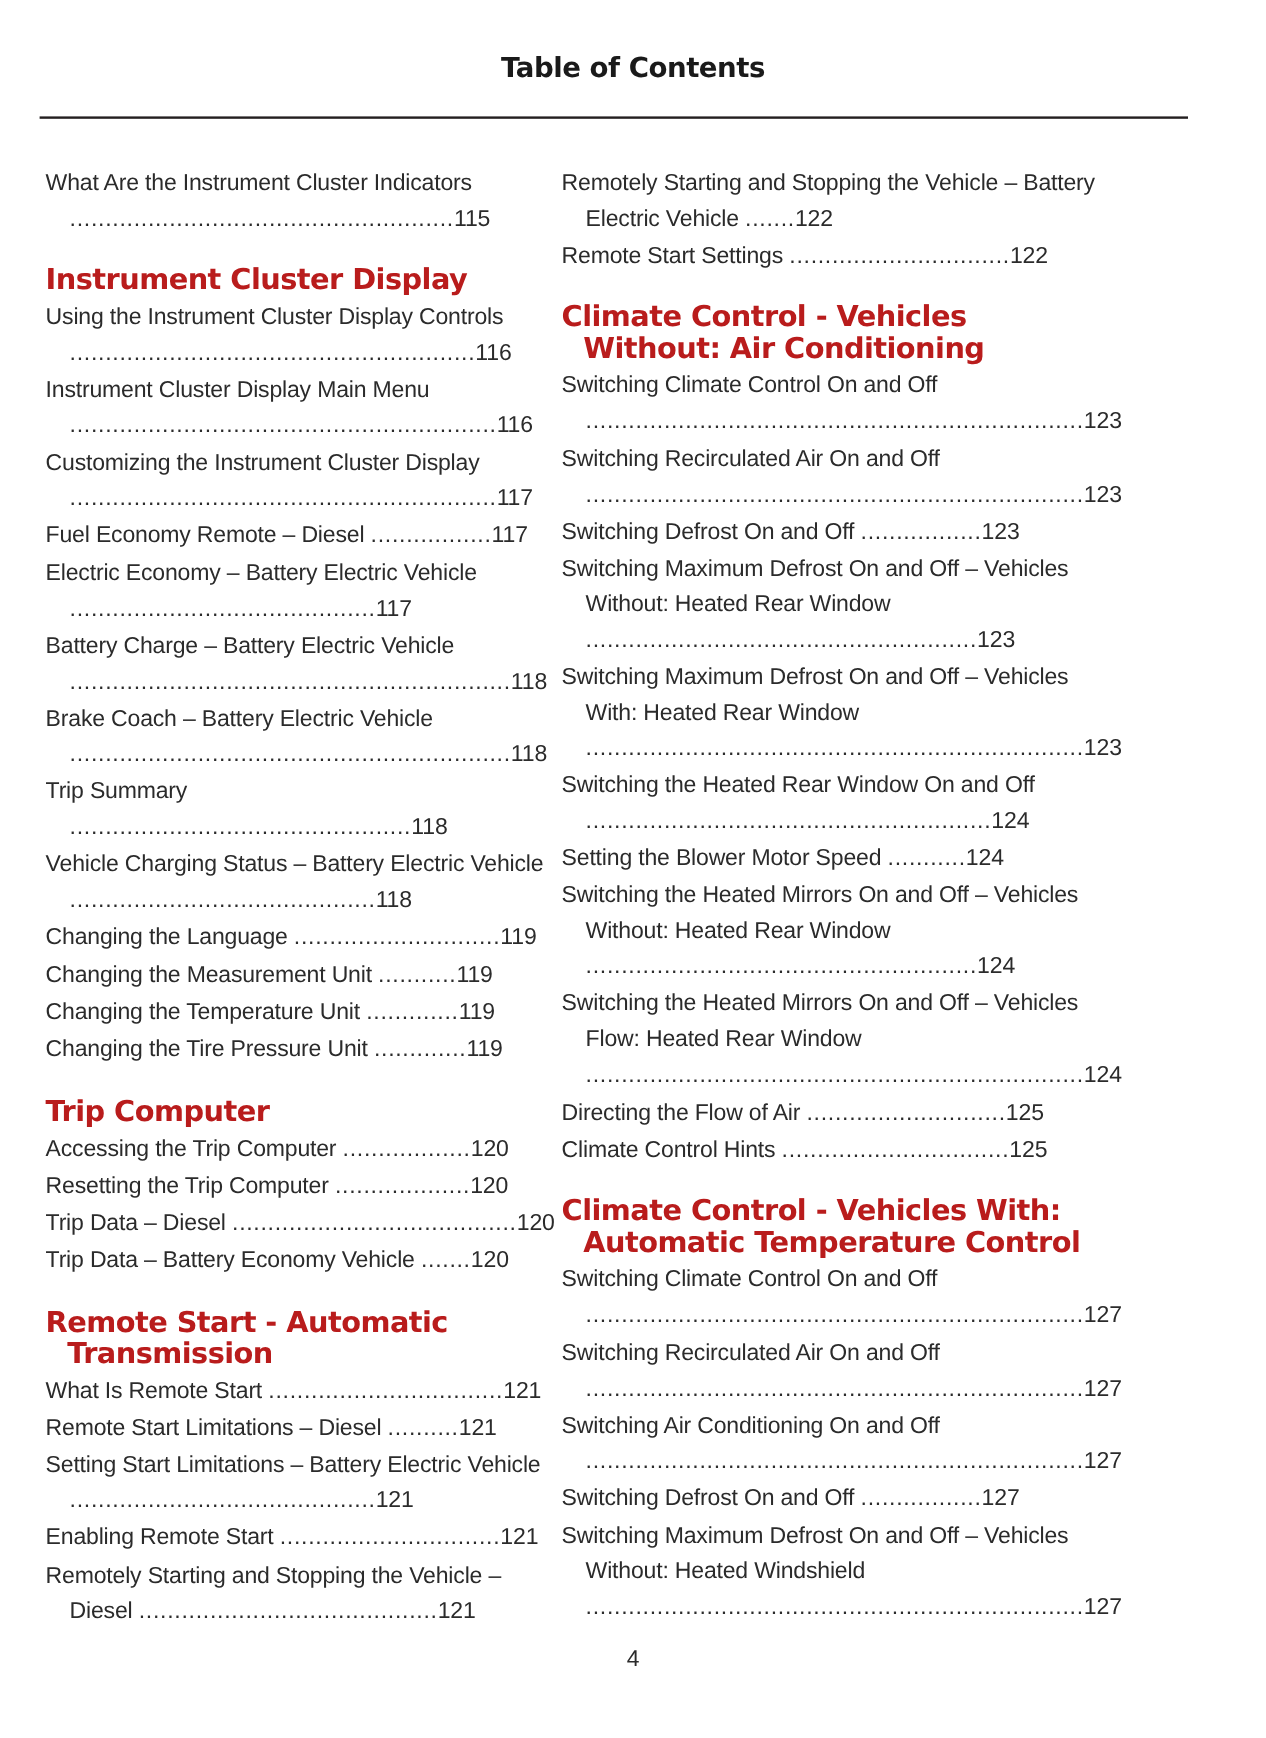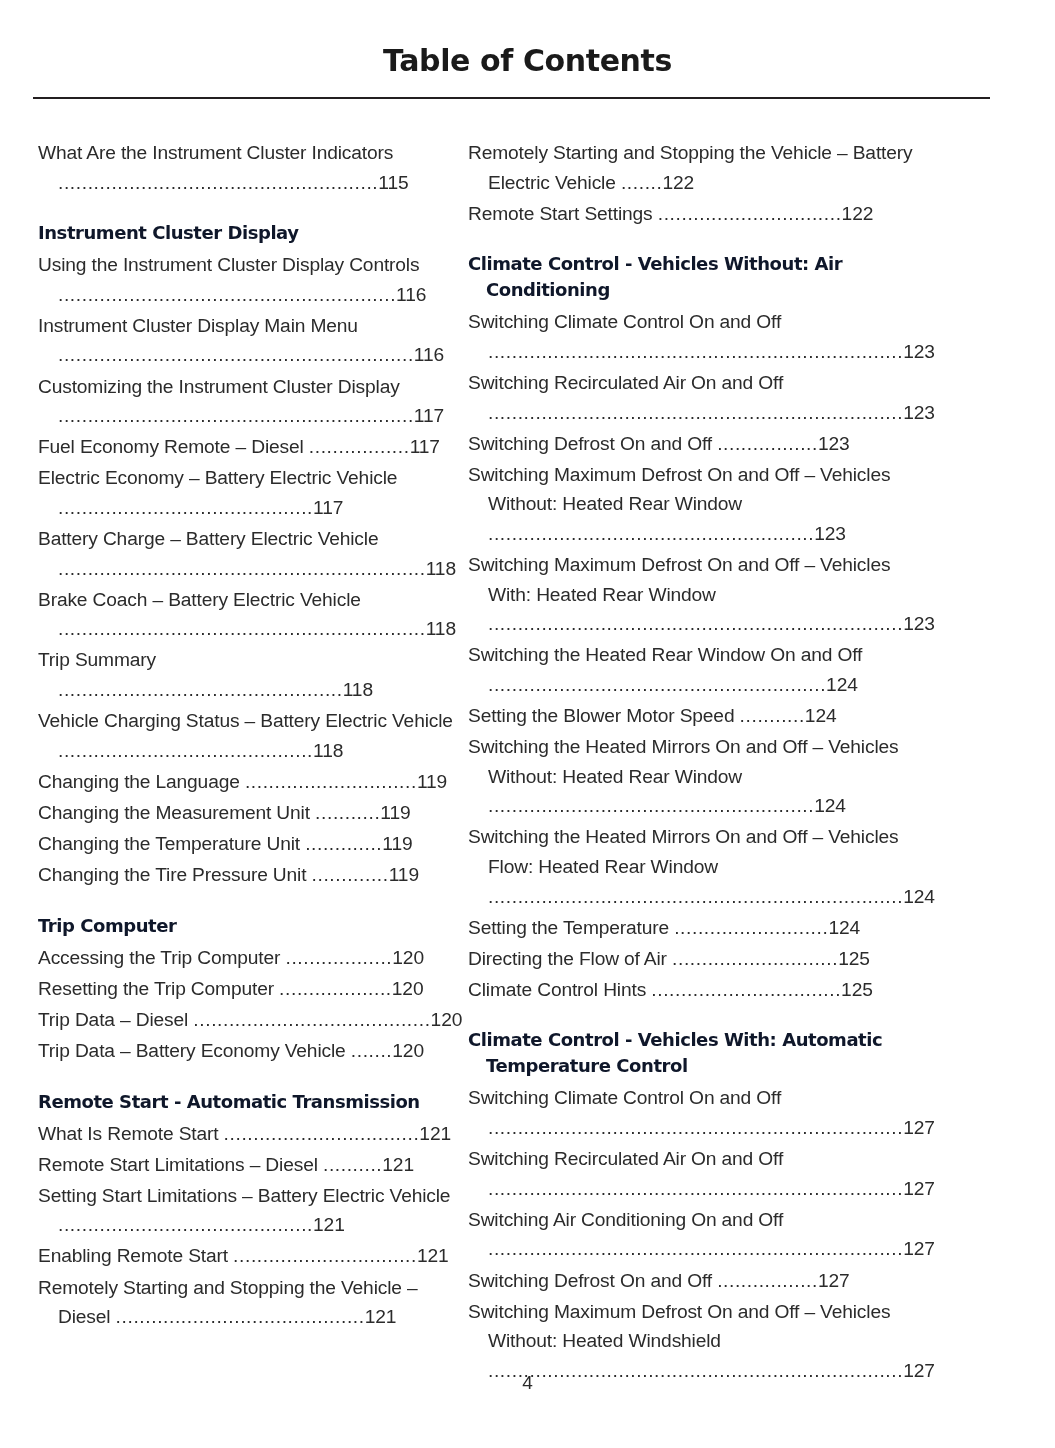--- a/index.html
+++ b/index.html
@@ -22,21 +22,21 @@
     box-sizing: border-box;
     padding: 0;
     position: relative;
   }
 
   
   .doc-title {
     text-align: center;
     font-family: "DejaVu Sans", sans-serif;
     font-weight: bold;
-    font-size: 30px;
+    font-size: 23px;
     letter-spacing: -0.4px;
     color: #1a1a1a;
     margin: 0;
     padding-top: 46px;
     line-height: 1.0;
   }
   .title-rule {
     position: absolute;
     left: 33px;
     top: 97px;
@@ -58,23 +58,23 @@
     width: 455px;
     box-sizing: border-box;
   }
   .col-left  { margin-left: 38px; }
   .col-right { }
 
   
   .section-heading {
     font-family: "DejaVu Sans", sans-serif;
     font-weight: bold;
-    font-size: 18px;
+    font-size: 24px;
     line-height: 26px;
-    color: #0f172a;
+    color: #b91c1c;
     letter-spacing: -0.45px;
     padding-left: 18px;
     text-indent: -18px;
     margin: 23px 0 4px 0;
   }
 
   
   .entry {
     font-size: 19.2px;
     line-height: 29.6px;
@@ -147,21 +147,20 @@
         <div class="section-heading">Climate Control - Vehicles Without: Air Conditioning</div>
         <div class="entry"><span>Switching Climate Control On and Off</span> <span class="leader">......................................................................</span><span class="pageno">123</span></div>
         <div class="entry"><span>Switching Recirculated Air On and Off</span> <span class="leader">......................................................................</span><span class="pageno">123</span></div>
         <div class="entry"><span>Switching Defrost On and Off</span> <span class="leader">.................</span><span class="pageno">123</span></div>
         <div class="entry"><span>Switching Maximum Defrost On and Off – Vehicles Without: Heated Rear Window</span> <span class="leader">.......................................................</span><span class="pageno">123</span></div>
         <div class="entry"><span>Switching Maximum Defrost On and Off – Vehicles With: Heated Rear Window</span> <span class="leader">......................................................................</span><span class="pageno">123</span></div>
         <div class="entry"><span>Switching the Heated Rear Window On and Off</span> <span class="leader">.........................................................</span><span class="pageno">124</span></div>
         <div class="entry"><span>Setting the Blower Motor Speed</span> <span class="leader">...........</span><span class="pageno">124</span></div>
         <div class="entry"><span>Switching the Heated Mirrors On and Off – Vehicles Without: Heated Rear Window</span> <span class="leader">.......................................................</span><span class="pageno">124</span></div>
         <div class="entry"><span>Switching the Heated Mirrors On and Off – Vehicles Flow: Heated Rear Window</span> <span class="leader">......................................................................</span><span class="pageno">124</span></div>
-        <div class="entry"><span>Setting the Temperature</span> <span class="leader">..........................</span><span class="pageno">124</span></div>
         <div class="entry"><span>Directing the Flow of Air</span> <span class="leader">............................</span><span class="pageno">125</span></div>
         <div class="entry"><span>Climate Control Hints</span> <span class="leader">................................</span><span class="pageno">125</span></div>
         <div class="section-heading">Climate Control - Vehicles With: Automatic Temperature Control</div>
         <div class="entry"><span>Switching Climate Control On and Off</span> <span class="leader">......................................................................</span><span class="pageno">127</span></div>
         <div class="entry"><span>Switching Recirculated Air On and Off</span> <span class="leader">......................................................................</span><span class="pageno">127</span></div>
         <div class="entry"><span>Switching Air Conditioning On and Off</span> <span class="leader">......................................................................</span><span class="pageno">127</span></div>
         <div class="entry"><span>Switching Defrost On and Off</span> <span class="leader">.................</span><span class="pageno">127</span></div>
         <div class="entry"><span>Switching Maximum Defrost On and Off – Vehicles Without: Heated Windshield</span> <span class="leader">......................................................................</span><span class="pageno">127</span></div>
       </div>
   </div>

